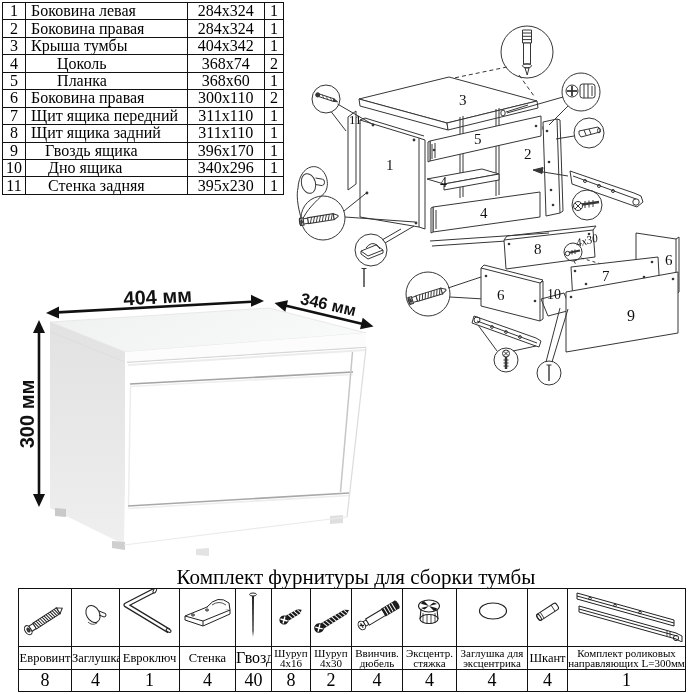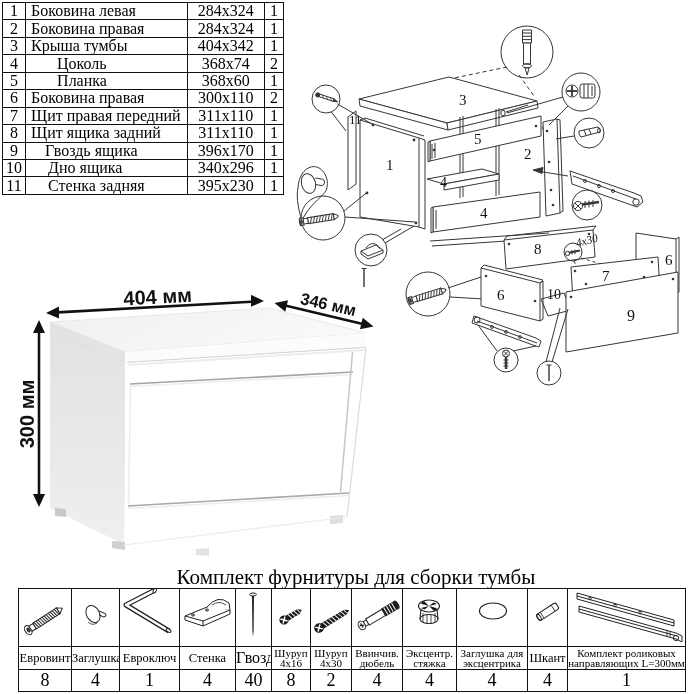--- a/index.html
+++ b/index.html
@@ -62,21 +62,21 @@
           <td class="q">1</td>
         </tr>
 <tr>
           <td class="n">6</td>
           <td style="padding-left:5px">Боковина правая</td>
           <td class="d">300х110</td>
           <td class="q">2</td>
         </tr>
 <tr>
           <td class="n">7</td>
-          <td style="padding-left:5px">Щит правая передний</td>
+          <td style="padding-left:5px">Щит ящика передний</td>
           <td class="d">311х110</td>
           <td class="q">1</td>
         </tr>
 <tr>
           <td class="n">8</td>
           <td style="padding-left:5px">Щит ящика задний</td>
           <td class="d">311х110</td>
           <td class="q">1</td>
         </tr>
 <tr>

